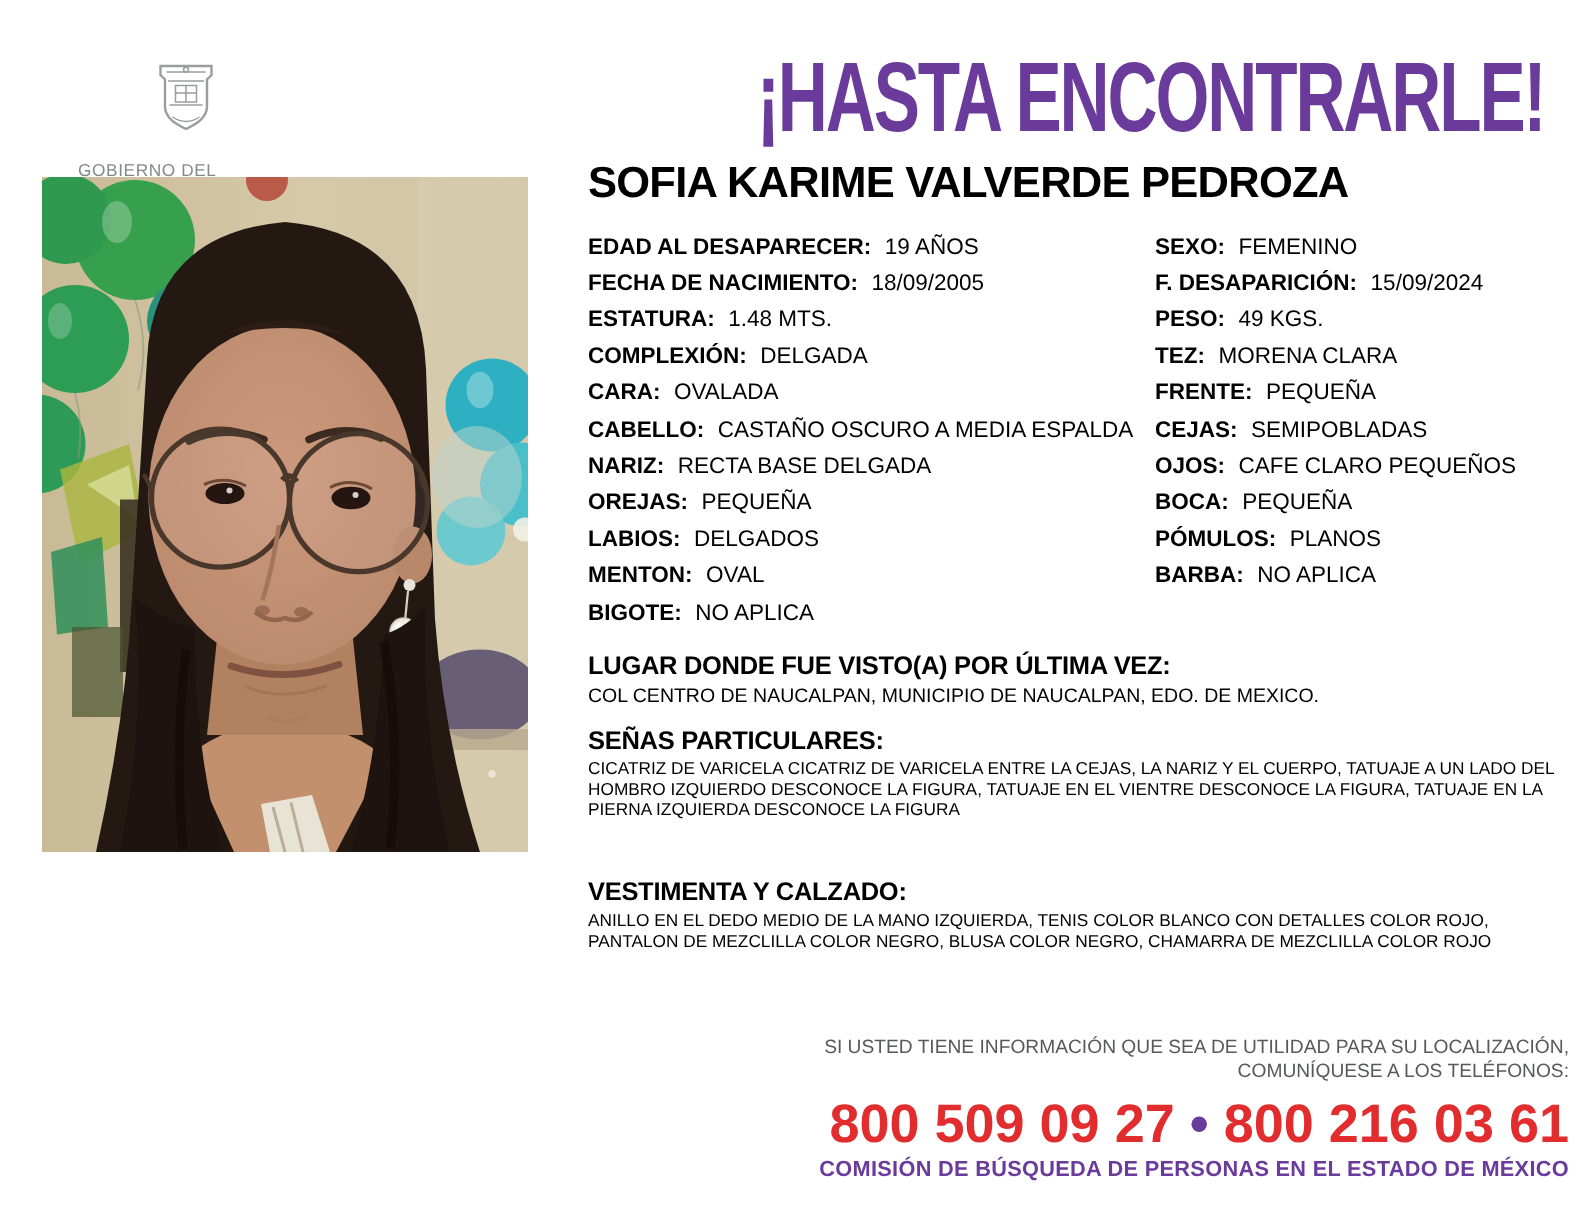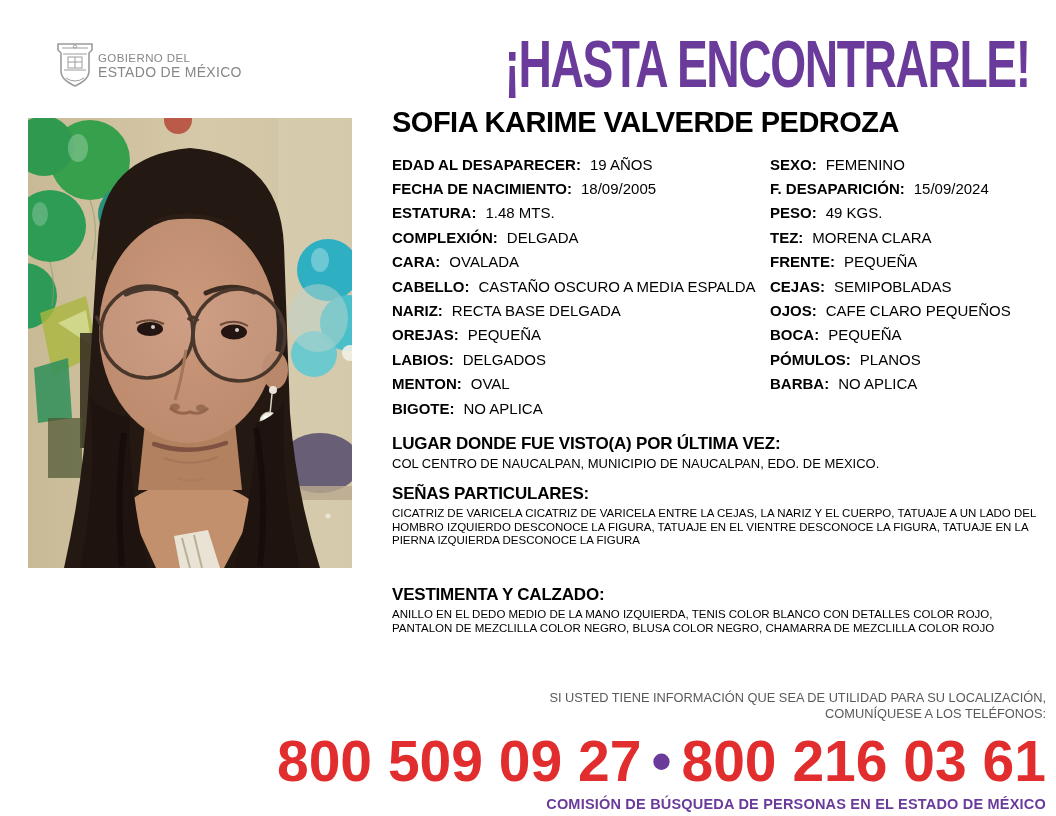--- a/index.html
+++ b/index.html
@@ -1,20 +1,20 @@
 <!DOCTYPE html>
 <html><head>
 <meta charset="utf-8">
 <style>
   * { margin:0; padding:0; box-sizing:border-box; }
   body { background:#ffffff; font-family:"Liberation Sans", sans-serif; }
   .page { position:relative; width:1056px; height:816px; background:#ffffff; overflow:hidden; }
 
   
-  .logo { position:absolute; left:52px; top:40px; display:flex; align-items:center; gap:0; }
+  .logo { position:absolute; left:52px; top:40px; display:flex; align-items:center; gap:15px;flex-direction:column; }
   .logo-text { color:#85878a; line-height:1.1; }
   .logo-line1 { font-size:11.5px; letter-spacing:.4px; }
   .logo-line2 { font-size:14px; font-weight:normal; letter-spacing:.3px;text-align:center; }
   .title-wrap { position:absolute; left:392px; top:26px; width:568px; text-align:center; }
   .title { display:inline-block; font-size:66px; font-weight:bold; letter-spacing:-2px;
            transform:scaleX(.70); transform-origin:center; white-space:nowrap; }
 
   
   .photo { position:absolute; left:28px; top:118px; width:324px; height:450px; }
   .photo svg { display:block; width:100%; height:100%; }
@@ -30,21 +30,21 @@
   .dvalue { margin-left:9px; }
 
   .section { position:absolute; left:392px; width:648px; }
   .sec-heading { font-size:17px; font-weight:bold; letter-spacing:-.2px; }
   .sec-body { font-size:13px; margin-top:2px; line-height:15px; }
   .sec-body.small { font-size:11.5px; line-height:13.5px; margin-top:3px; }
 
   
   .footer { position:absolute; left:0; top:690px; width:1046px; text-align:right; }
   .info-gray { color:#58595b; font-size:12.8px; line-height:16px; }
-  .phones { margin-top:6px; font-size:57px; font-weight:bold; color:#e12d2d;
+  .phones { margin-top:6px; font-size:36px; font-weight:bold; color:#e12d2d;
             letter-spacing:0px; white-space:nowrap; }
   .phones .sep { color:#6a3b9b; padding:0 10px; }
   .org { margin-top:2px; color:#6a3b9b; font-size:14.5px; font-weight:bold; letter-spacing:.2px; }
 </style>
 </head>
 <body>
 
 <div class="page">
 
   <div class="logo">

